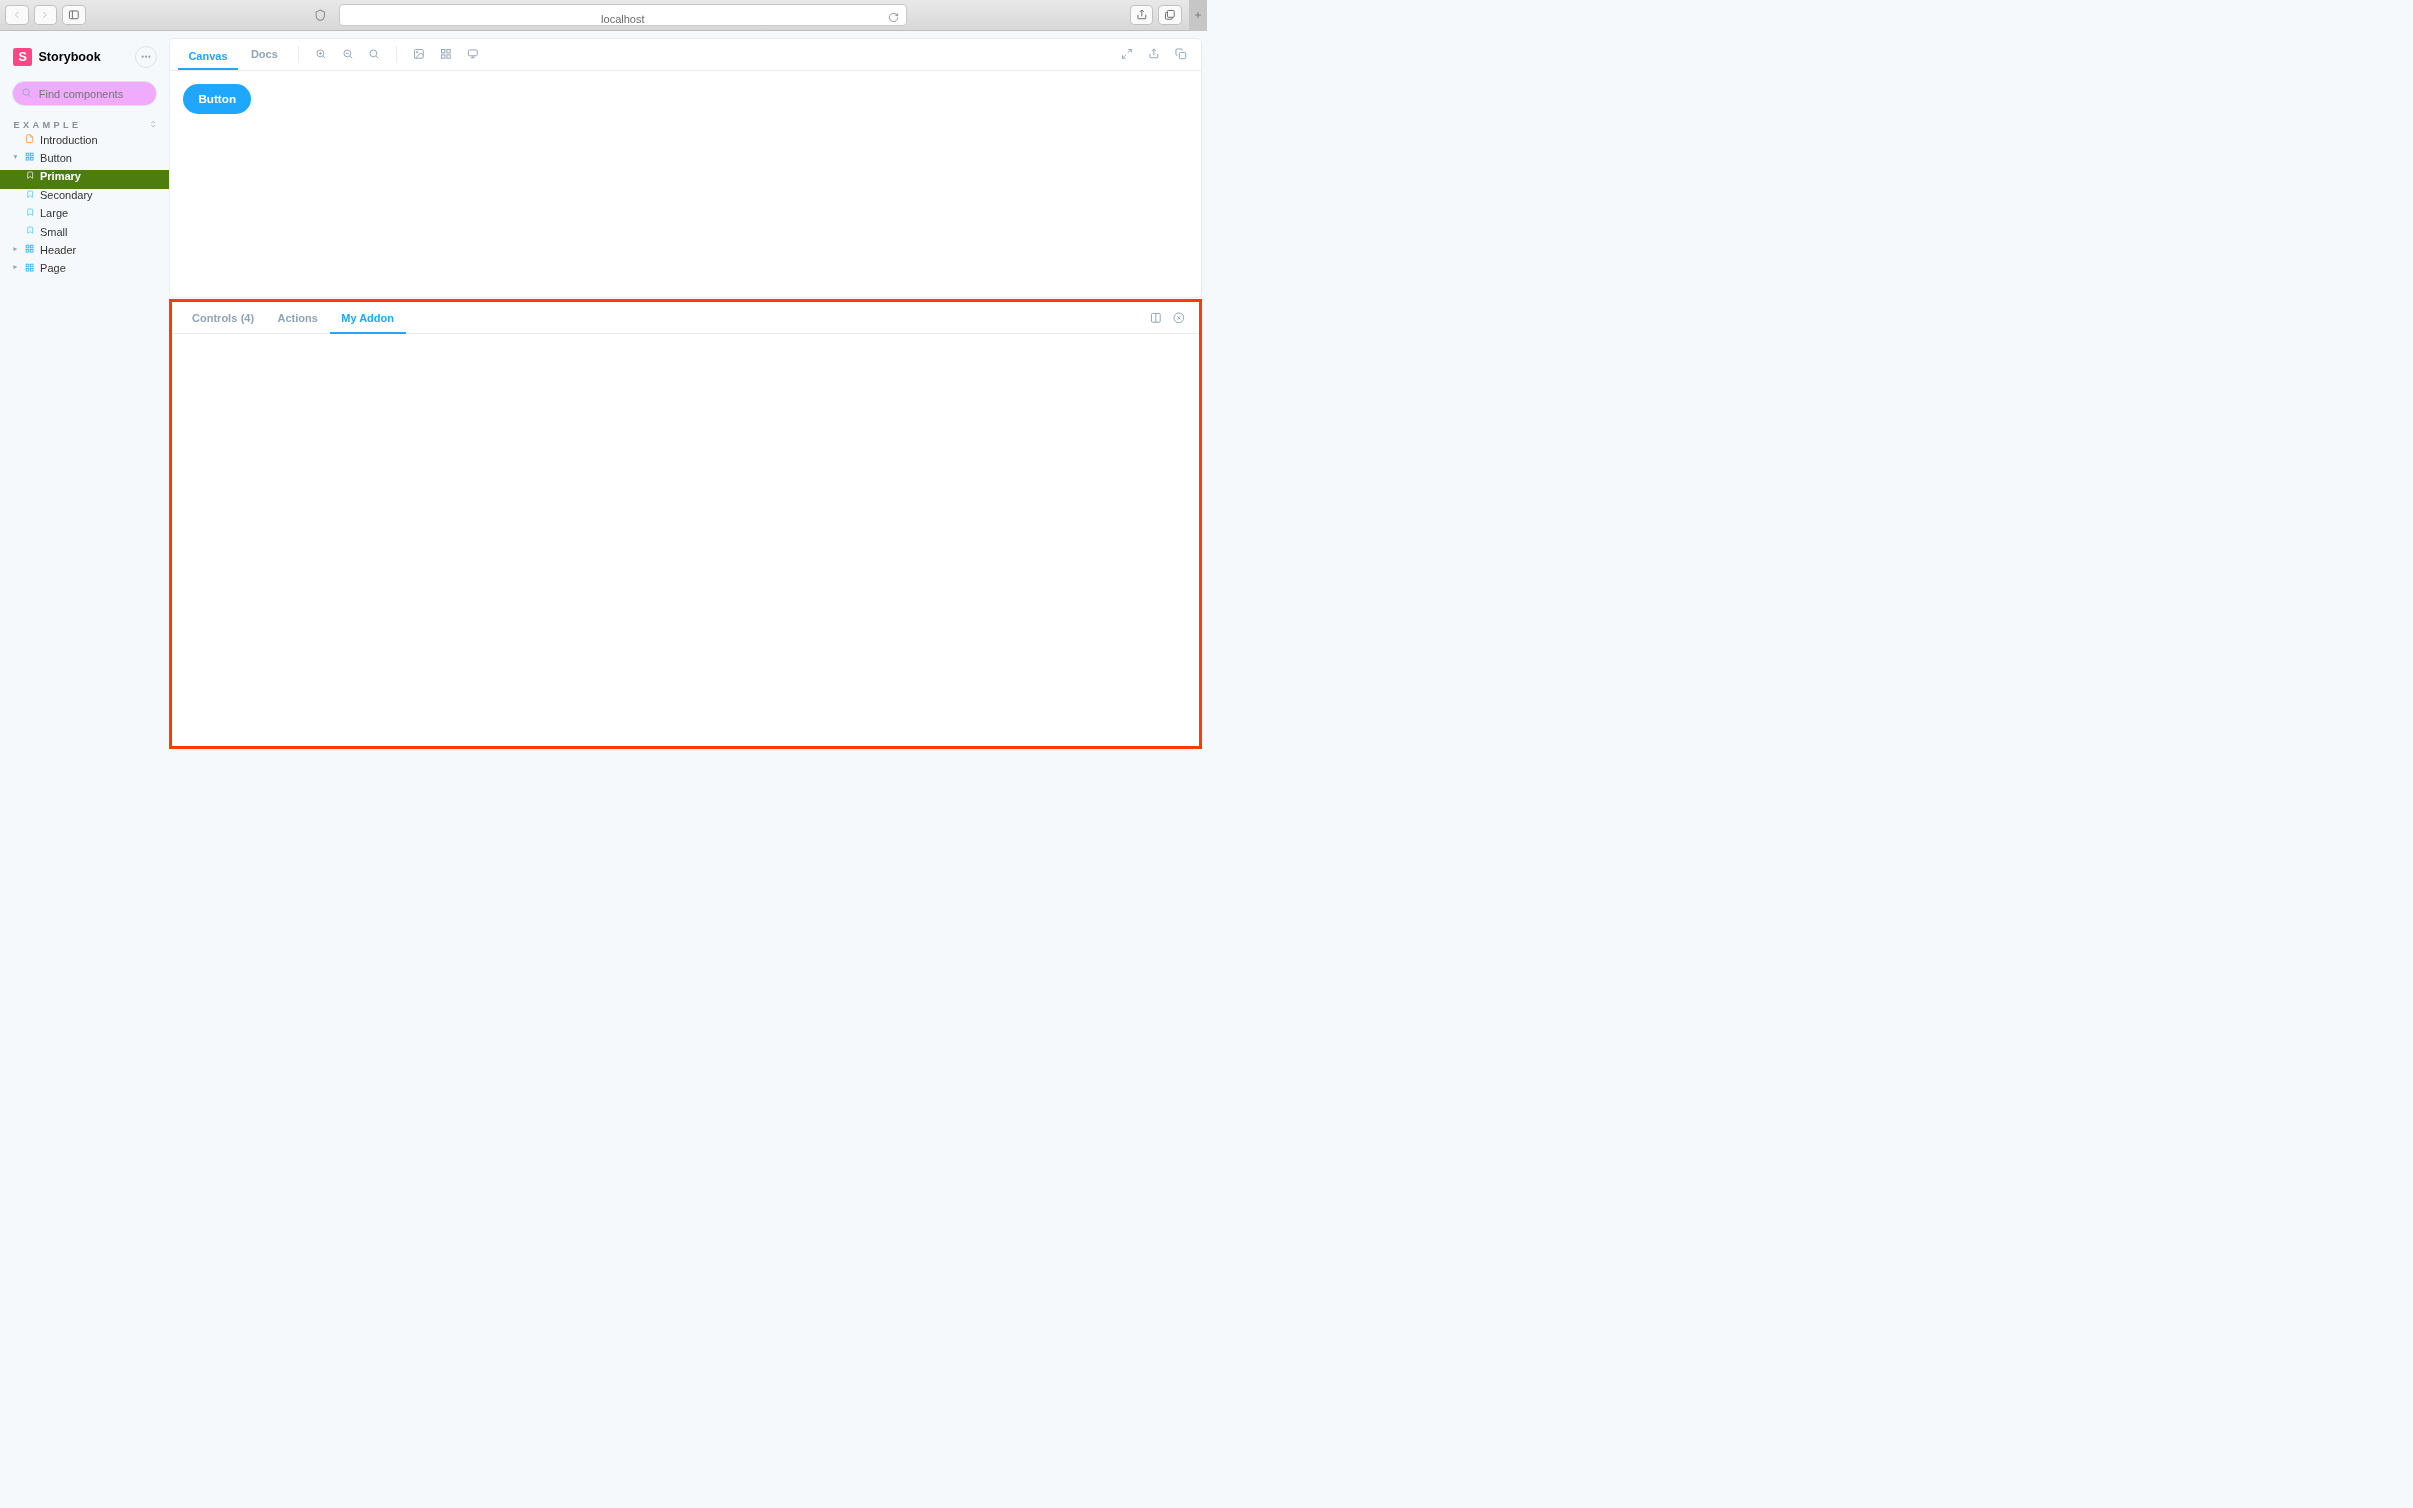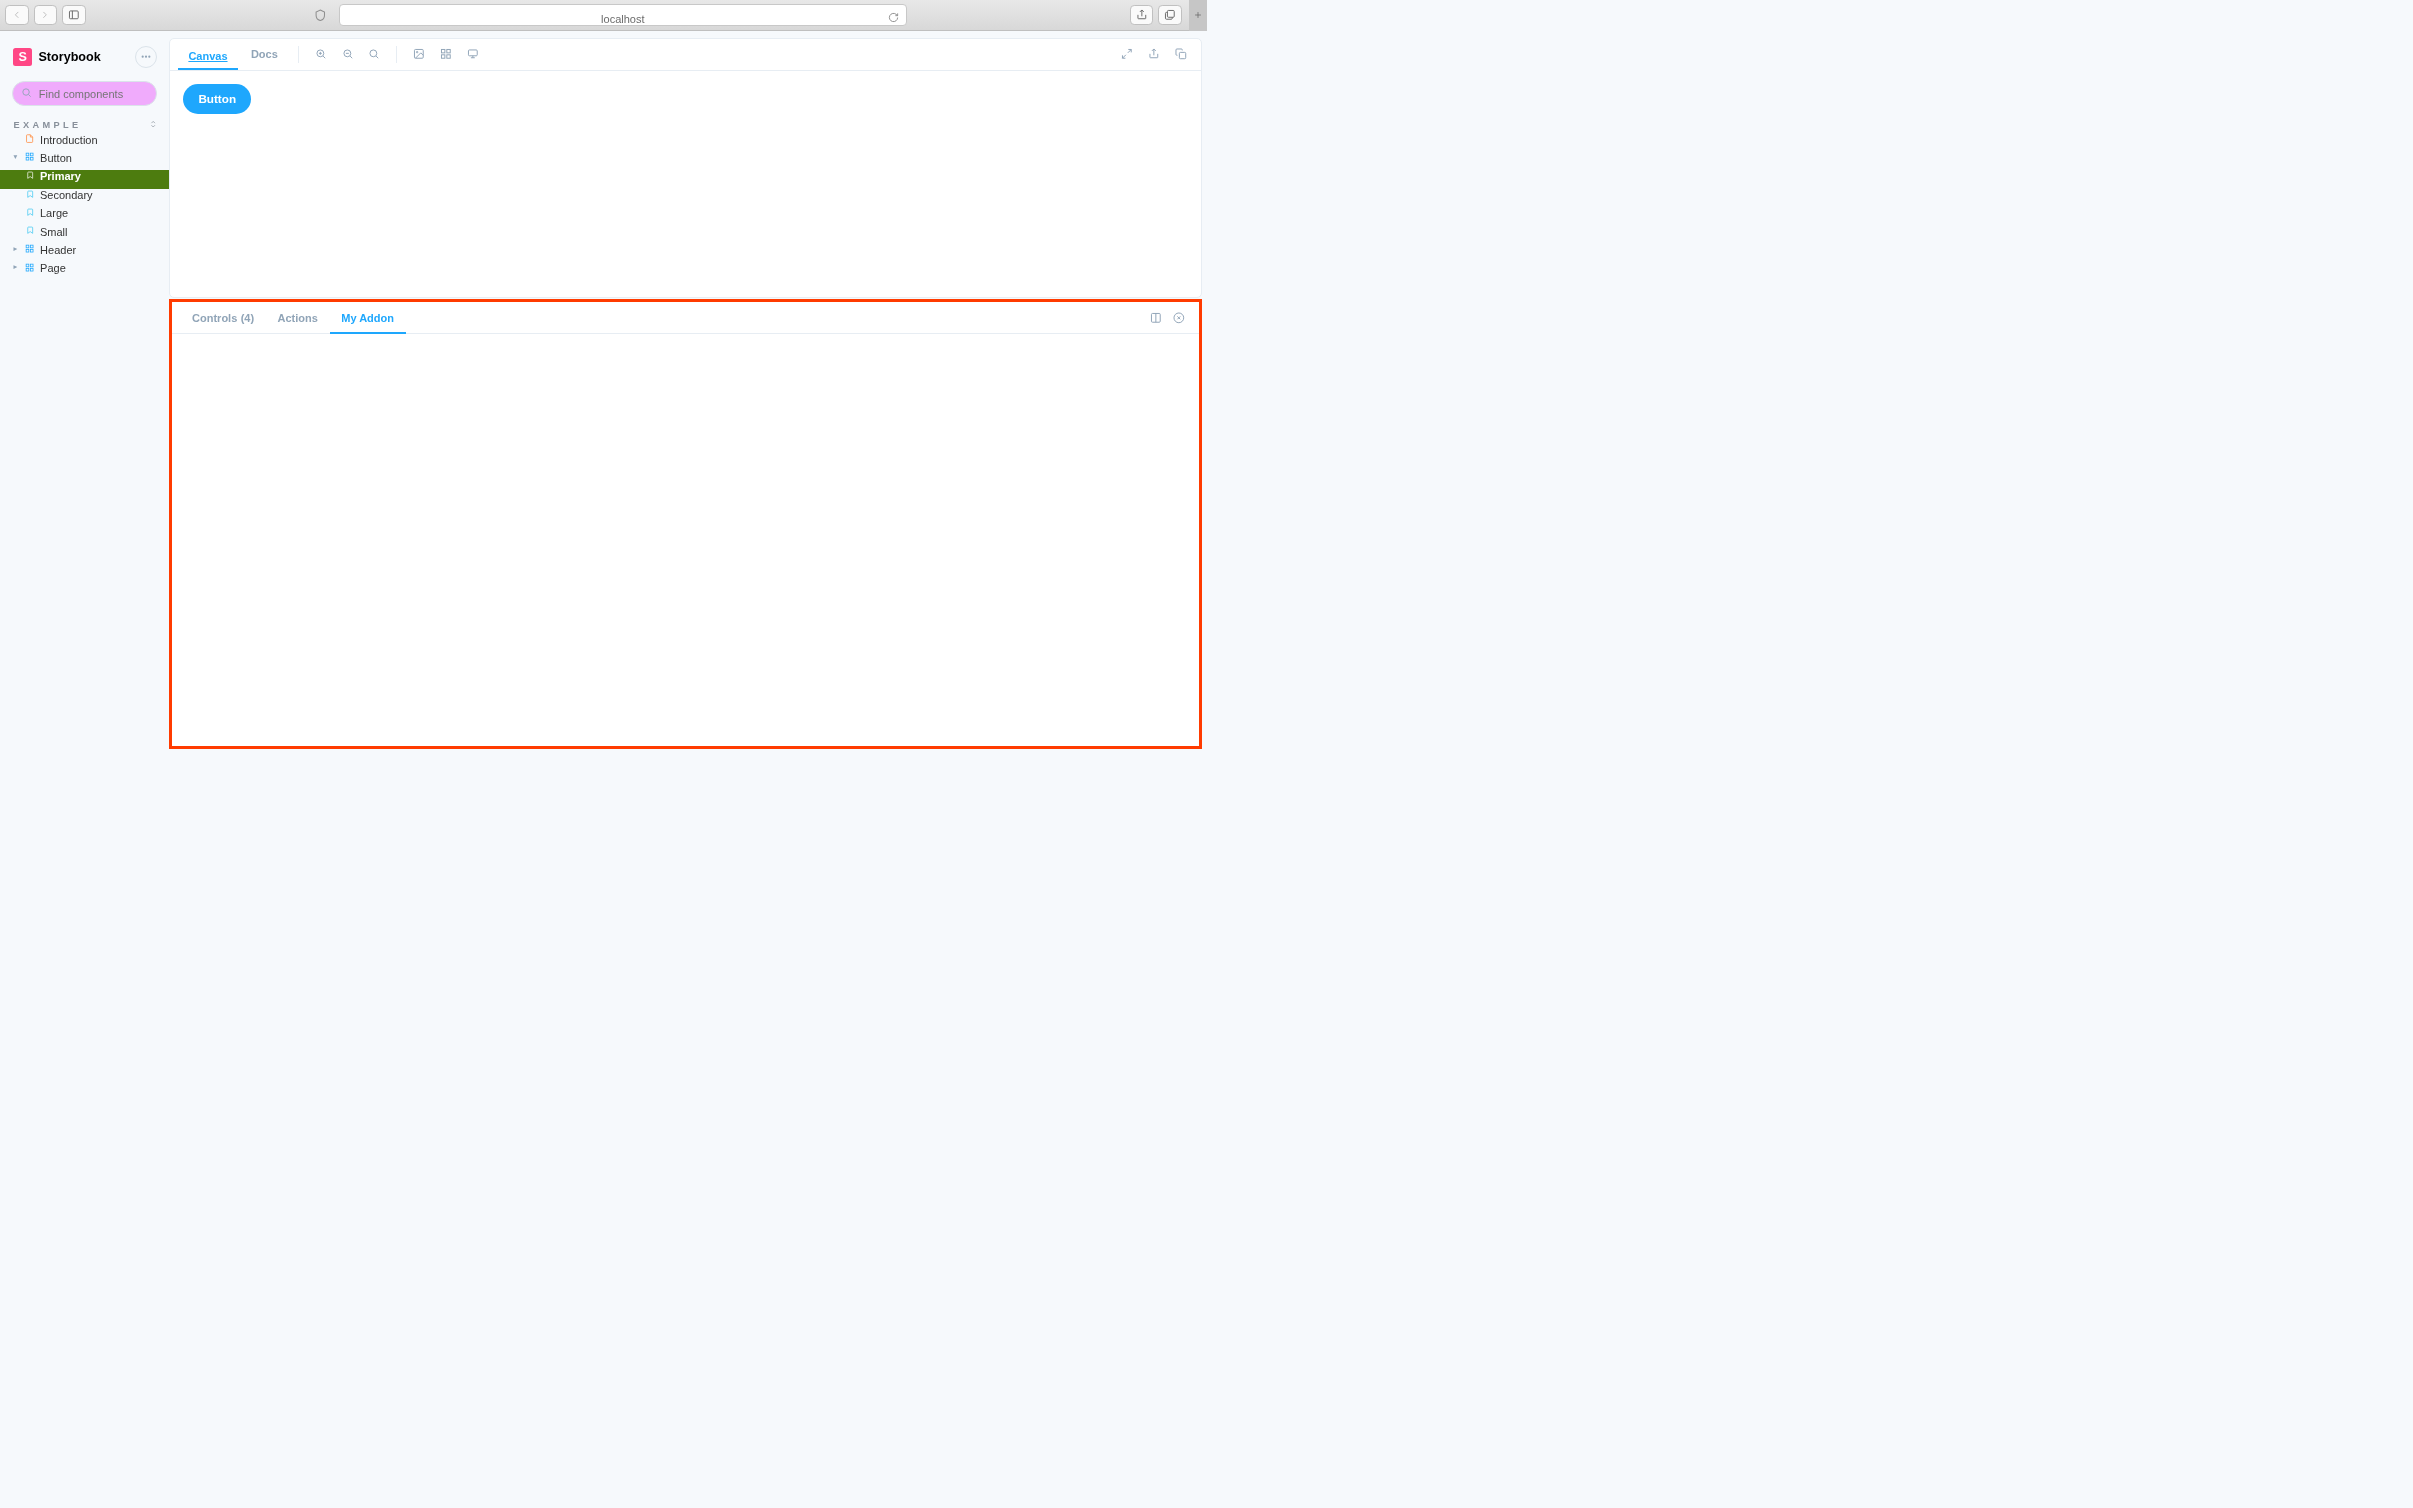--- a/index.html
+++ b/index.html
@@ -120,21 +120,21 @@
 .preview {
   background:#fff;border:0.8px solid #e7edf3;border-radius:5px;
   display:flex;flex-direction:column;flex:0 0 260px;
 }
 .toolbar {
   height:32px;border-bottom:0.8px solid #e7edf3;display:flex;align-items:center;padding:0 8.4px;gap:3.4px;
 }
 .tab {
   padding:0 10px;height:32px;display:flex;align-items:center;font-weight:700;color:#90a4b7;font-size:11px;
 }
-.tab.active { color:#1ea7fd;border-bottom:2.5px solid #1ea7fd;padding-top:6px;text-decoration:underline; }
+.tab.active { color:#1ea7fd;border-bottom:2.5px solid #1ea7fd;padding-top:6px; }
 .tb-sep { width:0.8px;height:17px;background:#e7edf3;margin:0 6.7px; }
 .tb-icon { width:23.5px;height:23.5px;display:flex;align-items:center;justify-content:center;color:#90a4b7;border-radius:3.4px; }
 .tb-icon svg, .pn-icon svg { width:11.7px;height:11.7px;stroke:currentColor;fill:none;stroke-width:2; }
 .tb-spacer { flex:1; }
 
 .canvas { flex:1;padding:13.4px; }
 .demo-button {
   background:#1ea7fd;color:#fff;border:none;border-radius:18.4px;
   padding:8.4px 15px;font-size:11.7px;font-weight:700;
 }

